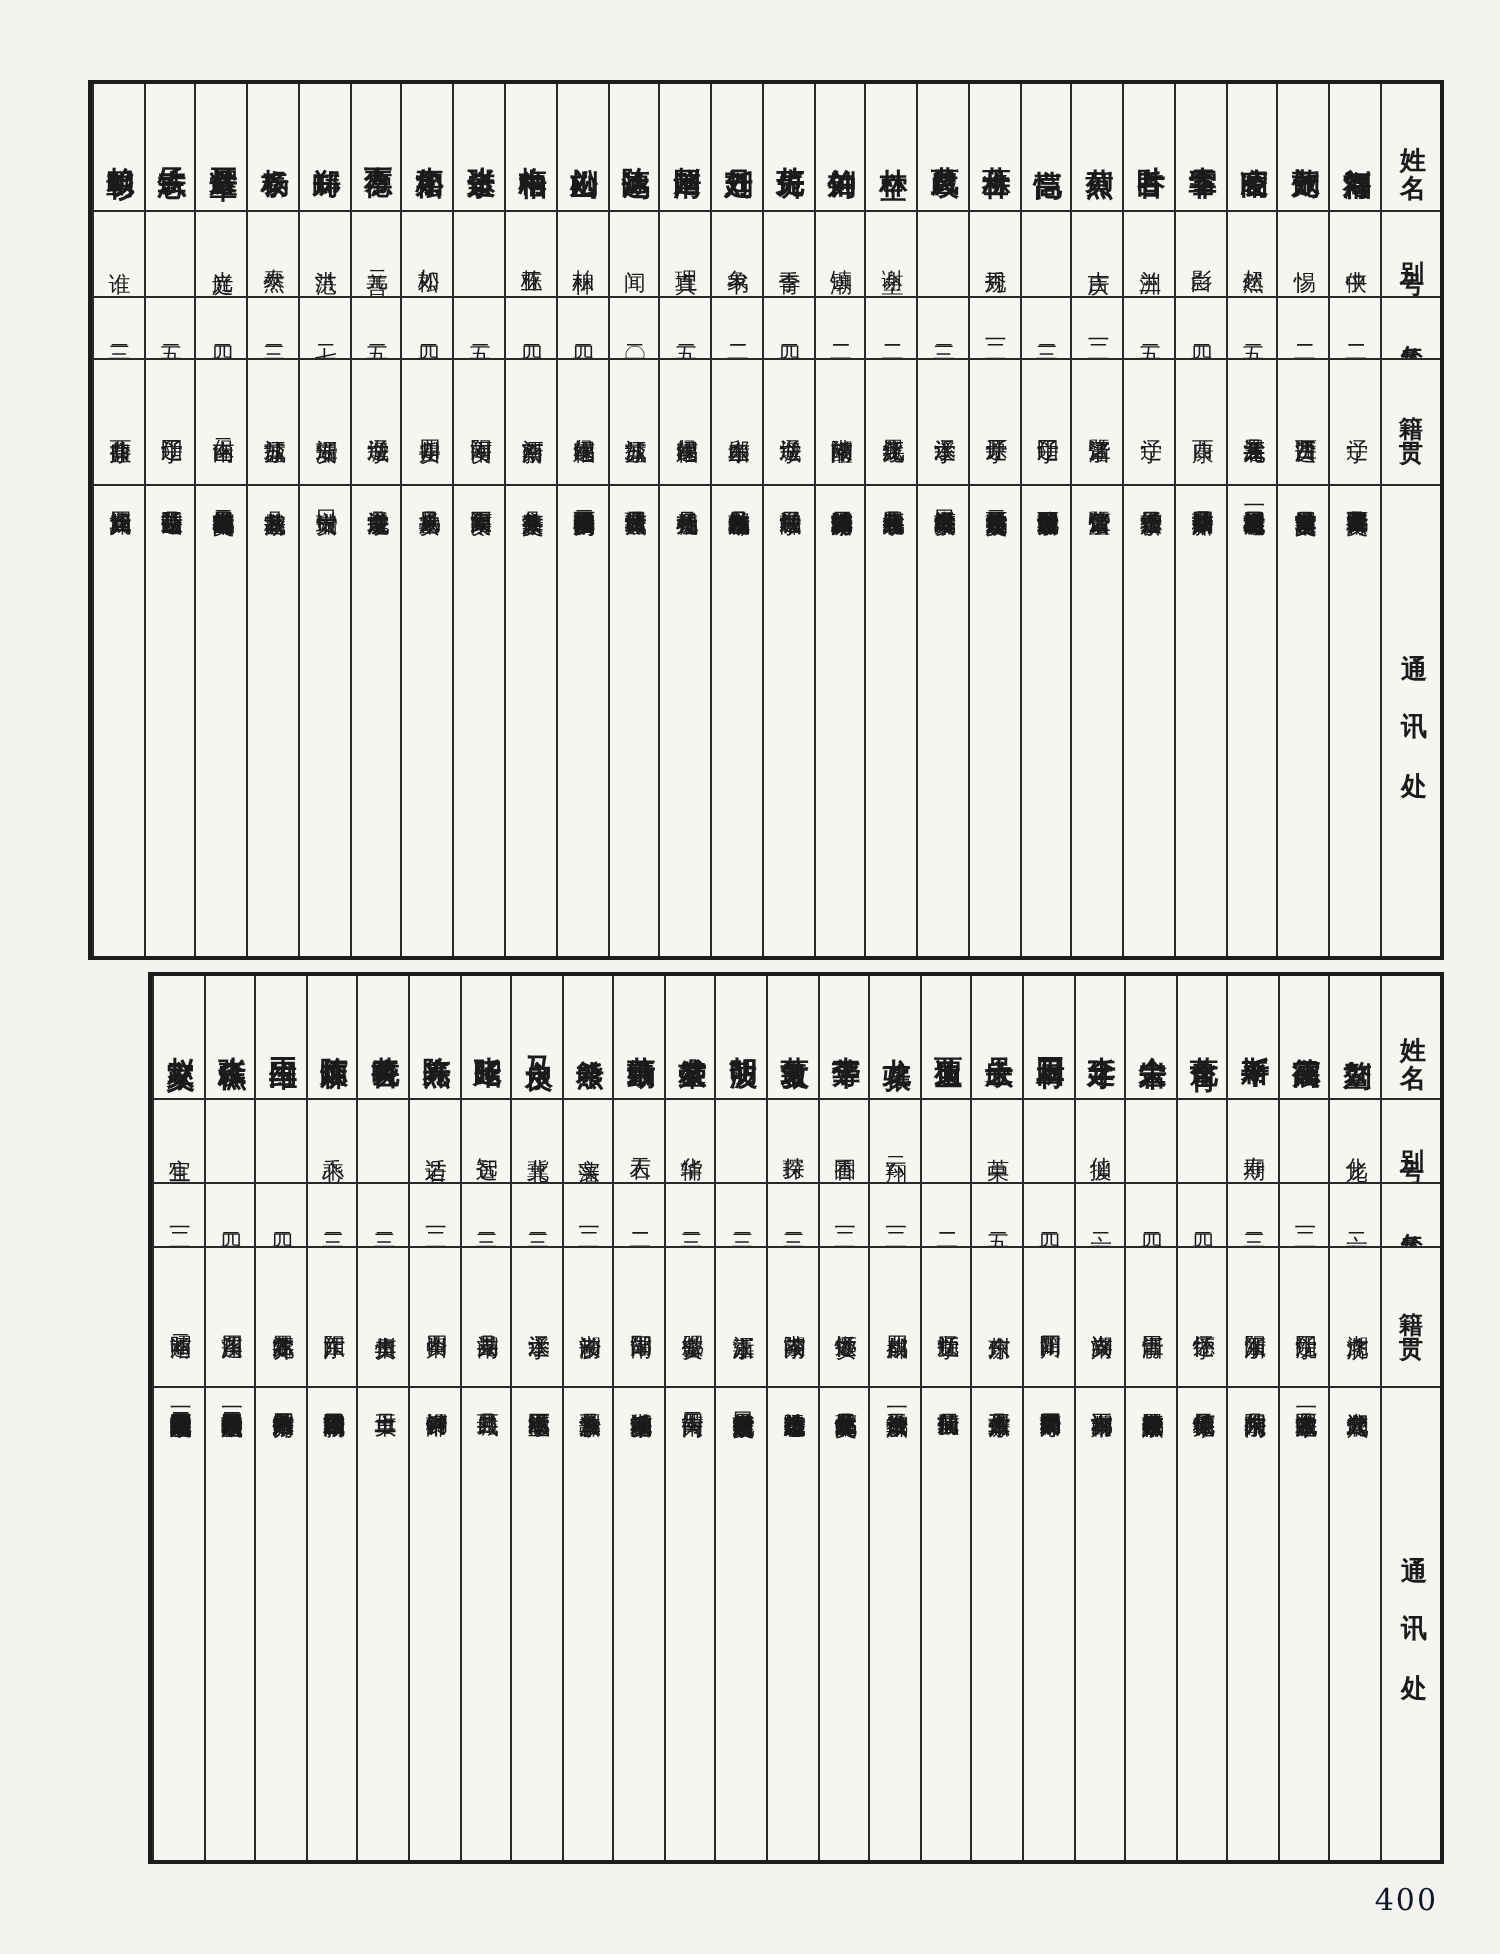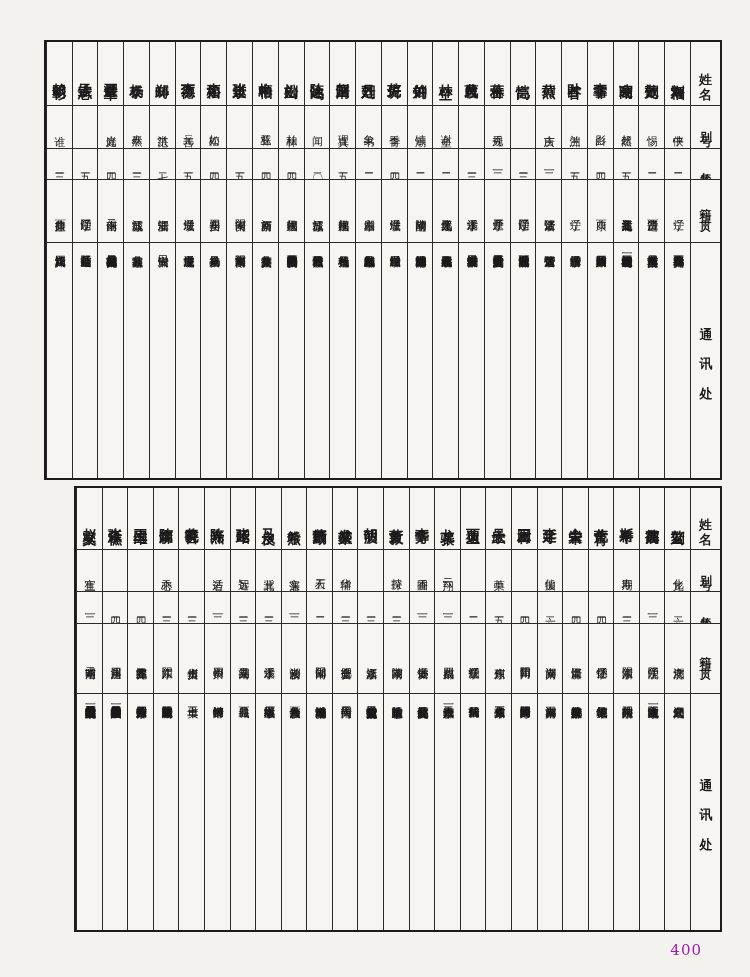--- a/index.html
+++ b/index.html
@@ -67,24 +67,24 @@
   }
   
   .header-col .cell{font-weight:700;}
   .h-name{font-size:13px;letter-spacing:14px;padding-top:6px;}
   .h-alias{font-size:12px;letter-spacing:6px;}
   .h-age{font-size:11px;letter-spacing:1px;}
   .h-native{font-size:12px;letter-spacing:12px;}
   .h-contact{font-size:13px;letter-spacing:30px;justify-content:center;padding:0;}
   .page-number{
     position:absolute;
-    right:48px;top:941px;
+    right:31px;top:941px;
     font-size:15px;
     letter-spacing:1px;
-    color:#a21caf;
+    color:#0f172a;
   }
 </style>
 </head>
 <body>
 
 <div class="vtable" id="table1">
   <div class="col header-col">
     <div class="cell c-name h-name">姓名</div>
     <div class="cell c-alias h-alias">别号</div>
     <div class="cell c-age h-age">年龄</div>

